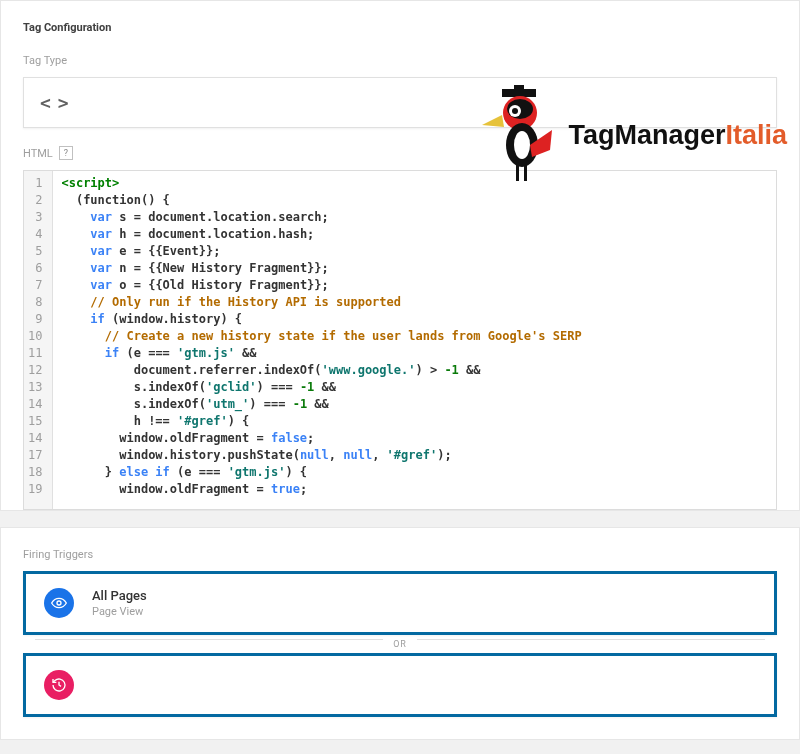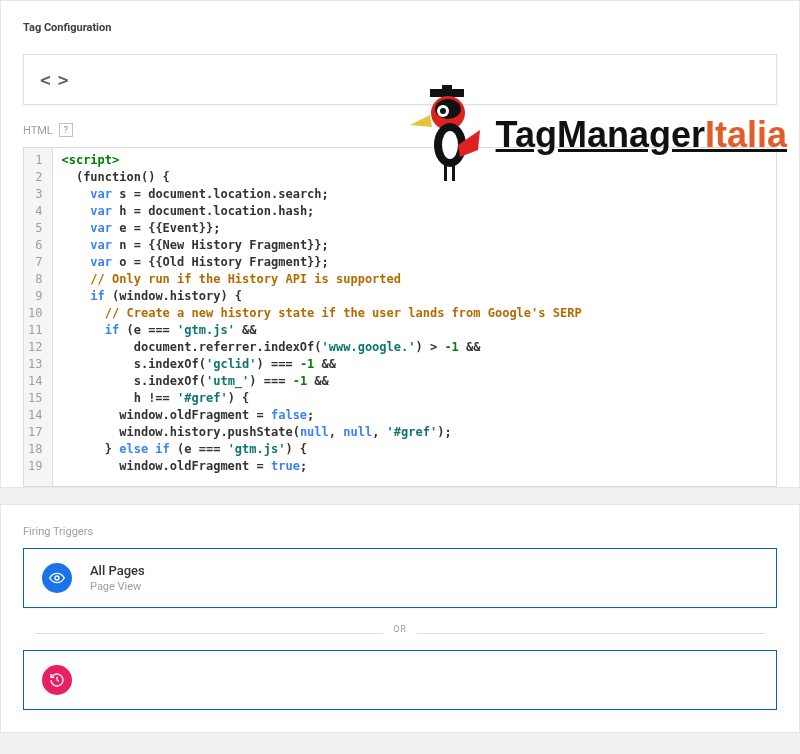--- a/index.html
+++ b/index.html
@@ -15,32 +15,32 @@
   .editor { border:1px solid #dcdcdc; display:flex; font-family: Consolas, Menlo, monospace; font-size:12px; line-height:17px; height:340px; overflow:hidden; margin-bottom:0; }
   .gutter { background:#f5f5f5; color:#9e9e9e; text-align:right; padding:4px 6px 4px 4px; border-right:1px solid #e0e0e0; user-select:none; }
   .gutter div { padding-right:4px; }
   .code { padding:4px 8px; white-space:pre; flex:1; color:#333;font-weight:bold; }
   .t-tag { color:#008000; }
   .t-kw { color:#3b82f6; }
   .t-var { color:#333; }
   .t-str { color:#0f766e; }
   .t-num { color:#0a7a0a; }
   .t-cmt { color:#b36b00; }
-  .trigger-item { background:#fff; border:1px solid #0369a1; box-shadow:0 1px 2px rgba(0,0,0,0.05); padding:14px 18px; display:flex; align-items:center; gap:18px; }
+  .trigger-item { background:#fff; border:3px solid #0369a1; box-shadow:0 1px 2px rgba(0,0,0,0.05); padding:14px 18px; display:flex; align-items:center; gap:18px; }
   .trigger-icon { width:30px; height:30px; border-radius:50%; display:flex; align-items:center; justify-content:center; color:#fff; flex-shrink:0; font-size:15px; }
   .ic-blue { background:#1a73e8; }
   .ic-pink { background:#e91e63; }
   .trigger-name { font-size:13px; color:#333; font-weight:500; }
   .trigger-type { font-size:11px; color:#9e9e9e; margin-top:2px; }
-  .or-sep { display:flex; align-items:flex-end; margin:16px 12px; }
+  .or-sep { display:flex; align-items:flex-start; margin:4px 12px; }
   .or-line { flex:1; height:1px; background:#e0e0e0; }
   .or-lbl { font-size:9px; color:#9e9e9e; padding:0 10px; letter-spacing:1px; text-align:center;}
   .watermark { position:absolute; top:84px; right:0; display:flex; align-items:center; gap:6px; z-index:5; padding-right:12px;}
   .wm-bird { width:80px; height:100px; }
-  .wm-text { font-family: Arial, sans-serif; font-weight:700; font-size:36px; color:#111; white-space:nowrap;text-decoration:underline;}
+  .wm-text { font-family: Arial, sans-serif; font-weight:700; font-size:27px; color:#111; white-space:nowrap;}
   .wm-orange { color:#e35c2a; }
   .panel.editor-panel { padding-bottom: 0; overflow:hidden;}
   .triggers-wrap { padding-bottom: 22px;}
 </style>
 </head>
 <body>
 
 <div class="panel editor-panel">
   <div class="watermark">
     <svg class="wm-bird" viewBox="0 0 80 100">
@@ -56,20 +56,21 @@
       <polygon points="48,60 70,45 68,65 50,72" fill="#d22"></polygon>
       <rect x="34" y="80" width="3" height="16" fill="#111"></rect>
       <rect x="42" y="80" width="3" height="16" fill="#111"></rect>
     </svg>
     <div class="wm-text">
       <span>TagManager</span><span class="wm-orange">Italia</span>
     </div>
   </div>
 
   <div class="panel-title">Tag Configuration</div>
+  <div class="sublabel">Tag Type</div>
 
   <div class="card-row">
     <div class="code-icon">&lt;&nbsp;&gt;</div>
   </div>
 
   <div class="sublabel">
     <span>HTML</span>
     <span class="help-badge">?</span>
   </div>
 

